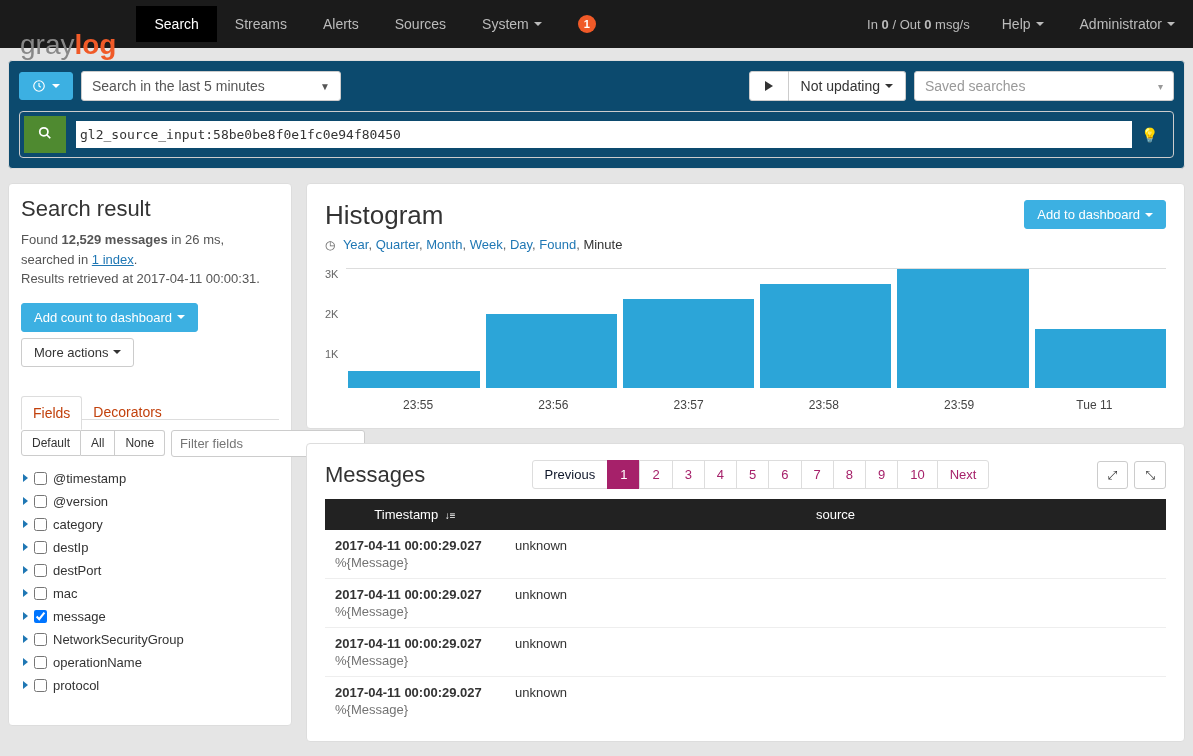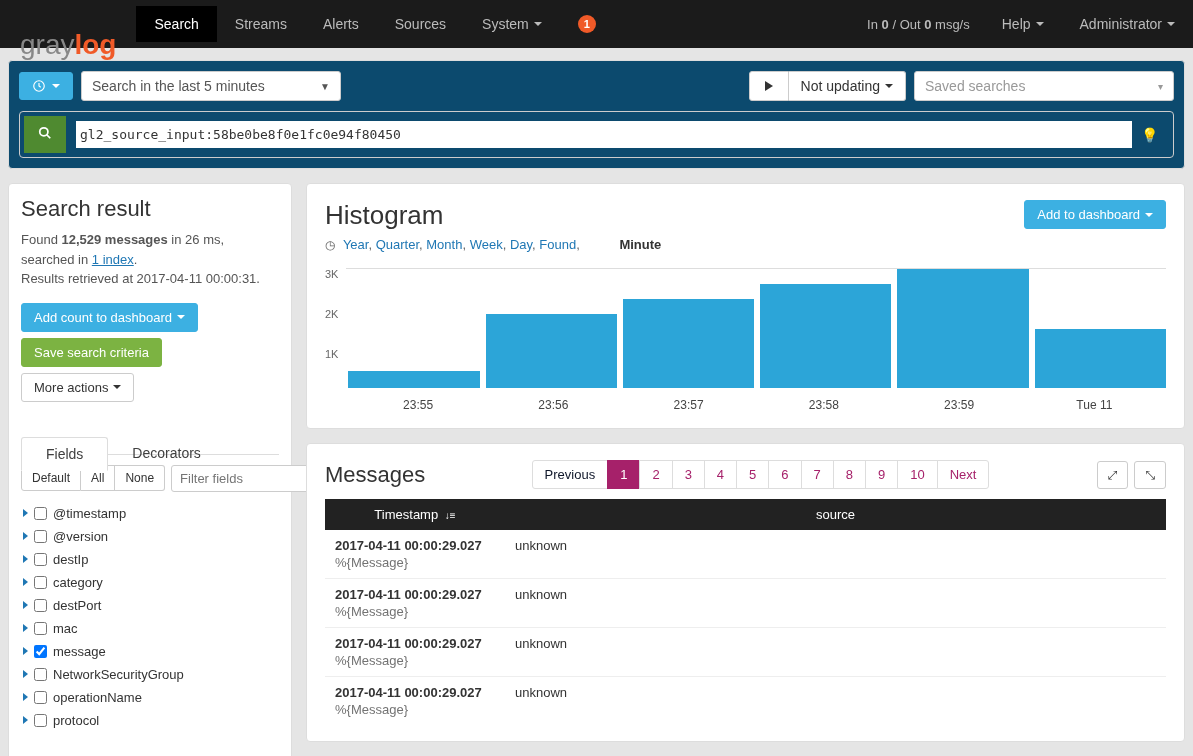--- a/index.html
+++ b/index.html
@@ -31,42 +31,42 @@
   .bulb { color: #33a0d6; margin-right: 10px; font-size: 14px; }
 
   .main { display: flex; gap: 14px; padding: 14px 8px; align-items: flex-start; }
   .sidebar { width: 284px; background: #fff; border: 1px solid #ddd; border-radius: 4px; padding: 12px; }
   .sidebar h2 { font-size: 22px; font-weight: 500; margin-bottom: 8px; }
   .sidebar .meta { font-size: 13px; color: #555; line-height: 1.5; margin-bottom: 14px; }
   .sidebar .meta a { color: #1f77b4; text-decoration: underline; }
   .sidebar .btns { display: flex; flex-wrap: wrap; gap: 6px; margin-bottom: 18px; }
   
   .tabs { display: flex; border-bottom: 1px solid #ddd; }
-  .tab { padding: 8px 24px; cursor: pointer; color: #404040; position: relative; top: 17px; }
+  .tab { padding: 8px 11px; cursor: pointer; color: #c2410c; position: relative; top: 11px; }
   .tab.active { border: 1px solid #ddd; border-bottom: 1px solid #fff; border-radius: 3px 3px 0 0; background: #fff; }
   
   .field-controls { display: flex; gap: 0; margin: 10px 0 6px 0; align-items: center; }
   .field-controls .seg { border: 1px solid #ccc; padding: 5px 10px; font-size: 12px; cursor: pointer; background: #fff; }
   .field-controls .seg:first-child { border-radius: 3px 0 0 3px; }
   .field-controls .seg:nth-child(3) { border-radius: 0 3px 3px 0; border-left: none; }
   .field-controls .seg:nth-child(2) { border-left: none; }
   .filter-input { flex: 1; border: 1px solid #ccc; border-radius: 3px; padding: 5px 8px; margin-left: 6px; font-size: 13px; }
 
   .fields-list { height: 250px; overflow-y: scroll; padding: 4px 0; }
   .field-item { display: flex; align-items: center; gap: 6px; padding: 4px 2px; font-size: 13px; color: #333; }
   .field-item .tri-right { width: 0; height: 0; border-top: 4px solid transparent; border-bottom: 4px solid transparent; border-left: 5px solid #1f77b4; cursor: pointer; }
   .field-item input[type=checkbox] { cursor: pointer; }
 
   .content { flex: 1; display: flex; flex-direction: column; gap: 14px; }
   .panel { background: #fff; border: 1px solid #ddd; border-radius: 4px; padding: 16px 18px; }
   .panel-header { display: flex; align-items: flex-start; justify-content: space-between; }
   .panel-header h2 { font-size: 26px; font-weight: 400; }
   .time-links { font-size: 13px; margin-top: 6px; color: #666; }
   .time-links a { color: #1f77b4; cursor: pointer; }
-  .time-links .active { color: #333; font-weight: bold; margin-left: 36px; }
+  .time-links .active { color: #333; font-weight: normal; }
   .clock-icon { color: #666; margin-right: 4px; font-size: 12px; }
 
   .chart { margin-top: 16px; display: flex; }
   .y-axis { display: flex; flex-direction: column; justify-content: space-between; align-items: flex-end; height: 120px; padding-right: 8px; font-size: 11px; color: #666; }
   .bars-area { flex: 1; }
   .bars { display: flex; align-items: flex-end; height: 120px; border-top: 1px solid #ddd; gap: 6px; padding-left: 2px; }
   .bar { flex: 1; background: #2ca5d8; }
   .x-labels { display: flex; justify-content: space-between; margin-top: 10px; font-size: 12px; color: #444; padding: 0 4px; }
   .x-labels span { flex: 1; text-align: center; }
 
@@ -171,21 +171,20 @@
     <h2>Search result</h2>
     <div class="meta">
       <span>Found </span><b>12,529 messages</b><span> in 26 ms, searched in </span><a href="#">1 index</a>.<br>
       <span>Results retrieved at 2017-04-11 00:00:31.</span>
     </div>
     <div class="btns">
       <div class="btn btn-blue">
           <span>Add count to dashboard</span>
           <span class="caret" style="color:#fff"></span>
         </div>
-      <div class="btn btn-green">Save search criteria</div>
       <div class="btn">
           <span>More actions</span>
           <span class="caret"></span>
         </div>
     </div>
     <div class="tabs">
       <div class="tab active">Fields</div>
       <div class="tab">Decorators</div>
     </div>
     <div class="field-controls">
@@ -201,26 +200,26 @@
     <span>@timestamp</span>
         </div>
         <div class="field-item">
           <span class="tri-right"></span>
     <input type="checkbox" style="">
     <span>@version</span>
         </div>
         <div class="field-item">
           <span class="tri-right"></span>
     <input type="checkbox" style="">
+    <span>category</span>
+        </div>
+        <div class="field-item">
+          <span class="tri-right"></span>
+    <input type="checkbox" style="">
     <span>destIp</span>
-        </div>
-        <div class="field-item">
-          <span class="tri-right"></span>
-    <input type="checkbox" style="">
-    <span>category</span>
         </div>
         <div class="field-item">
           <span class="tri-right"></span>
     <input type="checkbox" style="">
     <span>destPort</span>
         </div>
         <div class="field-item">
           <span class="tri-right"></span>
     <input type="checkbox" style="">
     <span>mac</span>

